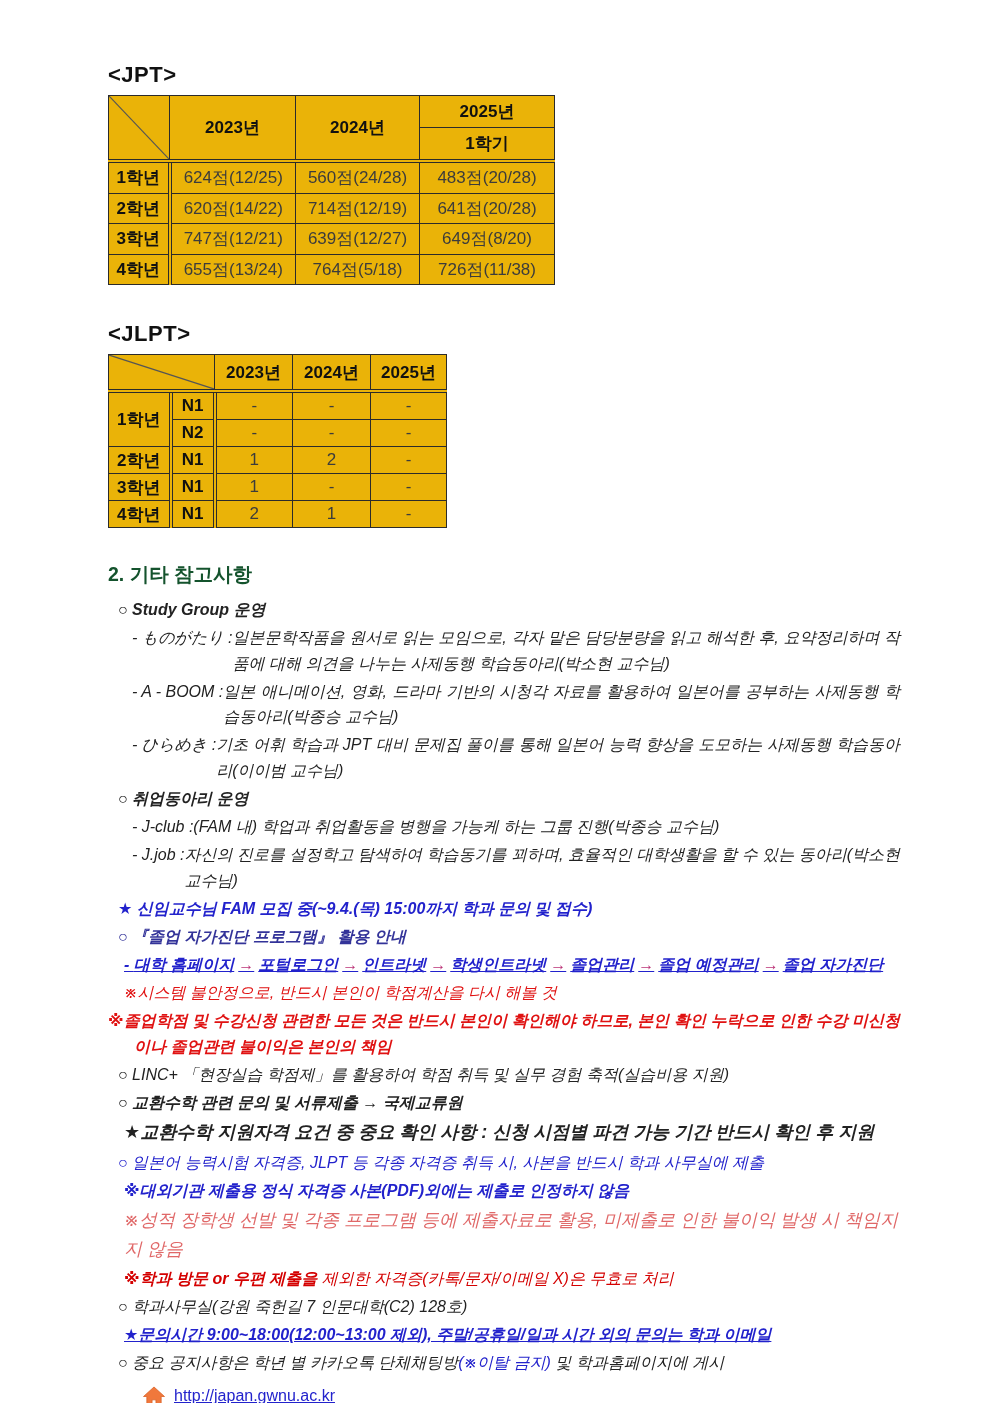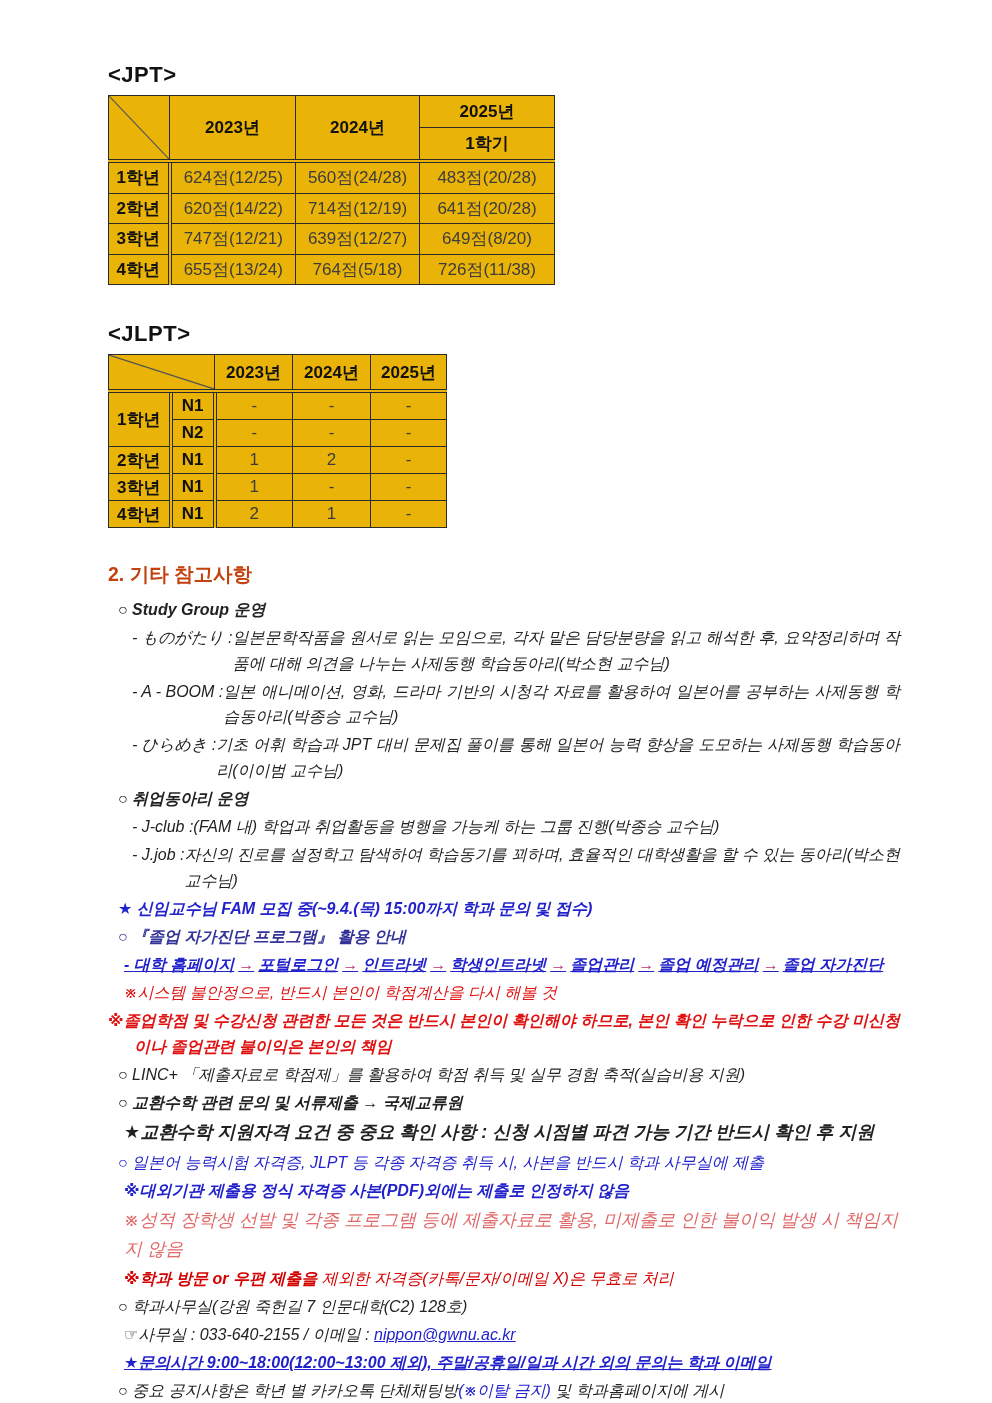--- a/index.html
+++ b/index.html
@@ -29,21 +29,21 @@
   .jpt-table { width:446px; font-size:17px; }
   .jpt-table .hrow td { height:31px; }
   .jpt-table .drow td, .jpt-table .drow th { height:29.5px; }
 
   .jlpt-block { margin-top:36px; }
   .jlpt-table { width:338px; font-size:17px; }
   .jlpt-table .hrow td { height:34px; }
   .jlpt-table .drow td, .jlpt-table .drow th { height:26px; }
 
   
-  .section-heading { margin-top:33px; margin-bottom:9px; font-size:19.5px; font-weight:700; color:#c2410c; }
+  .section-heading { margin-top:33px; margin-bottom:9px; font-size:19.5px; font-weight:700; color:#14532d; }
   .line { font-size:16px; line-height:1.6; margin:2.5px 0; color:#222;font-style:italic; }
   .indent-1 { padding-left:10px; }
   .indent-2 { padding-left:16px; }
   .bold { font-weight:700; }
   .blue { color:#2222cc; }
   .navy { color:#333399; }
   .red  { color:#e01212; }
   .lred { color:#e06868; }
   .dred { color:#d40000; }
   .small { font-size:18px; }
@@ -202,35 +202,32 @@
 
     <div class="line indent-2">
       <span class="ul bold blue">
         <span>- </span><span>대학 홈페이지</span><span class="crumb-arrow">→</span><span>포털로그인</span><span class="crumb-arrow">→</span><span>인트라넷</span><span class="crumb-arrow">→</span><span>학생인트라넷</span><span class="crumb-arrow">→</span><span>졸업관리</span><span class="crumb-arrow">→</span><span>졸업 예정관리</span><span class="crumb-arrow">→</span><span>졸업 자가진단</span>
       </span>
     </div>
 
     <div class="line red indent-2">※시스템 불안정으로, 반드시 본인이 학점계산을 다시 해볼 것</div>
     <div class="line bold red indent-2 hang">※졸업학점 및 수강신청 관련한 모든 것은 반드시 본인이 확인해야 하므로, 본인 확인 누락으로 인한 수강 미신청이나 졸업관련 불이익은 본인의 책임</div>
 
-    <div class="line indent-1">○ LINC+ 「제출자료로 학점제」를 활용하여 학점 취득 및 실무 경험 축적(실습비용 지원)</div>
+    <div class="line indent-1">○ LINC+ 「현장실습 학점제」를 활용하여 학점 취득 및 실무 경험 축적(실습비용 지원)</div>
     <div class="line bold indent-1">○ 교환수학 관련 문의 및 서류제출 → 국제교류원</div>
     <div class="line bold small indent-2">★교환수학 지원자격 요건 중 중요 확인 사항 : 신청 시점별 파견 가능 기간 반드시 확인 후 지원</div>
 
     <div class="line blue indent-1">○ 일본어 능력시험 자격증, JLPT 등 각종 자격증 취득 시, 사본을 반드시 학과 사무실에 제출</div>
     <div class="line bold blue indent-2">※대외기관 제출용 정식 자격증 사본(PDF)외에는 제출로 인정하지 않음</div>
     <div class="line lred indent-2 small">※성적 장학생 선발 및 각종 프로그램 등에 제출자료로 활용, 미제출로 인한 불이익 발생 시 책임지지 않음</div>
     <div class="line dred indent-2">
       <span class="bold">※학과 방문 or 우편 제출을</span><span> 제외한 자격증(카톡/문자/이메일 X)은 무효로 처리</span>
     </div>
 
     <div class="line indent-1">○ 학과사무실(강원 죽헌길 7 인문대학(C2) 128호)</div>
-    <div class="line indent-2">
-      <span>☞사무실 : 033-640-2155 / 이메일 : </span><span class="link">nippon@gwnu.ac.kr</span>
-    </div>
     <div class="line bold blue ul indent-2">★문의시간 9:00~18:00(12:00~13:00 제외), 주말/공휴일/일과 시간 외의 문의는 학과 이메일</div>
 
     <div class="line indent-1">
       <span>○ 중요 공지사항은 학년 별 카카오톡 단체채팅방</span><span class="blue">(※이탈 금지)</span><span> 및 학과홈페이지에 게시</span>
     </div>
 
     <div class="home-row">
       <svg width="24" height="21" viewBox="0 0 24 22">
         <path d="M12 1 L23 11 L19.5 11 L19.5 21 L14 21 L14 14.5 L10 14.5 L10 21 L4.5 21 L4.5 11 L1 11 Z" fill="#f0783c" stroke="#d95f22" stroke-width="0.8"></path>
         <rect x="10.8" y="16" width="2.4" height="5" fill="#ffffff"></rect>

